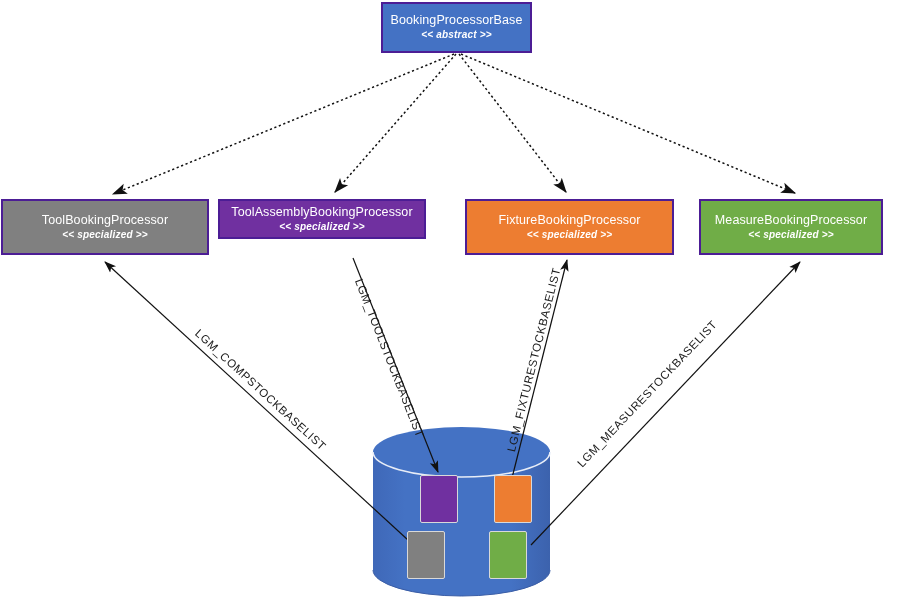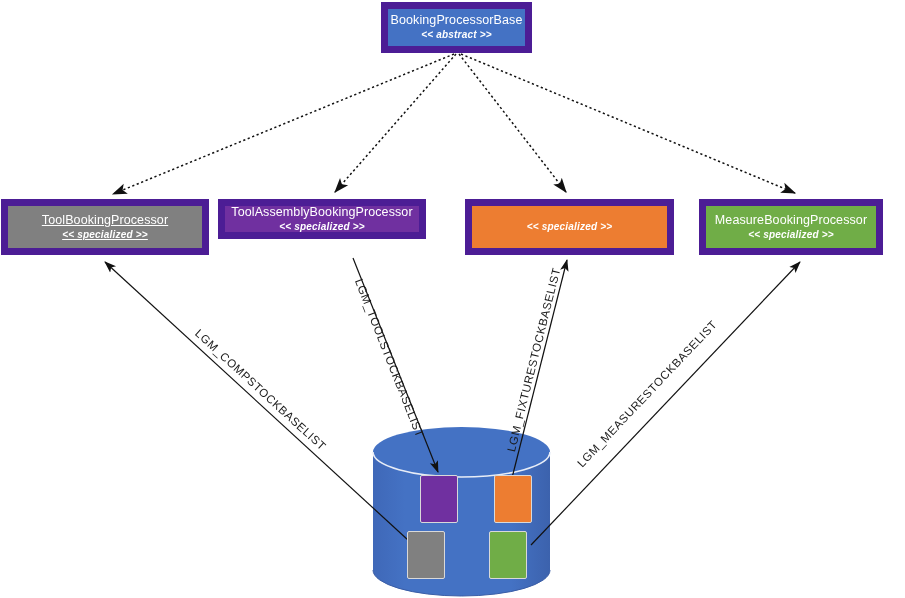--- a/index.html
+++ b/index.html
@@ -20,21 +20,21 @@
   #edges {
     position: absolute;
     left: 0;
     top: 0;
     width: 905px;
     height: 598px;
   }
   .node {
     position: absolute;
     box-sizing: border-box;
-    border: 7px solid #4c1d95;
+    border: 2px solid #4c1d95;
     display: flex;
     flex-direction: column;
     align-items: center;
     justify-content: center;
     color: #ffffff;
     text-align: center;
     line-height: 1.25;
     z-index: 5;
   }
   .node .title {
@@ -43,21 +43,21 @@
     white-space: nowrap;
   }
   .node .stereo {
     font-size: 10px;
     font-style: italic;
     font-weight: bold;
     letter-spacing: 0.2px;
     white-space: nowrap;
   }
   #node-base   { left: 381px; top: 2px;   width: 151px; height: 51px; background: #4472C4; }
-  #node-tool   { left: 1px;   top: 199px; width: 208px; height: 56px; background: #808080; text-decoration: underline; }
+  #node-tool   { left: 1px;   top: 199px; width: 208px; height: 56px; background: #808080; }
   #node-toolasm{ left: 218px; top: 199px; width: 208px; height: 40px; background: #7030A0; }
   #node-fixture{ left: 465px; top: 199px; width: 209px; height: 56px; background: #ED7D31; }
   #node-measure{ left: 699px; top: 199px; width: 184px; height: 56px; background: #70AD47; }
   .db-chip {
     position: absolute;
     box-sizing: border-box;
     border: 1px solid #d9d9d9;
     border-radius: 2px;
     z-index: 6;
   }
@@ -128,20 +128,21 @@
     <div class="title">ToolBookingProcessor</div>
     <div class="stereo">&lt;&lt; specialized &gt;&gt;</div>
   </div>
 
   <div class="node" id="node-toolasm">
     <div class="title">ToolAssemblyBookingProcessor</div>
     <div class="stereo">&lt;&lt; specialized &gt;&gt;</div>
   </div>
 
   <div class="node" id="node-fixture">
+    <div class="title">FixtureBookingProcessor</div>
     <div class="stereo">&lt;&lt; specialized &gt;&gt;</div>
   </div>
 
   <div class="node" id="node-measure">
     <div class="title">MeasureBookingProcessor</div>
     <div class="stereo">&lt;&lt; specialized &gt;&gt;</div>
   </div>
 
   <div class="db-chip" id="chip-toolasm"></div>
   <div class="db-chip" id="chip-fixture"></div>

